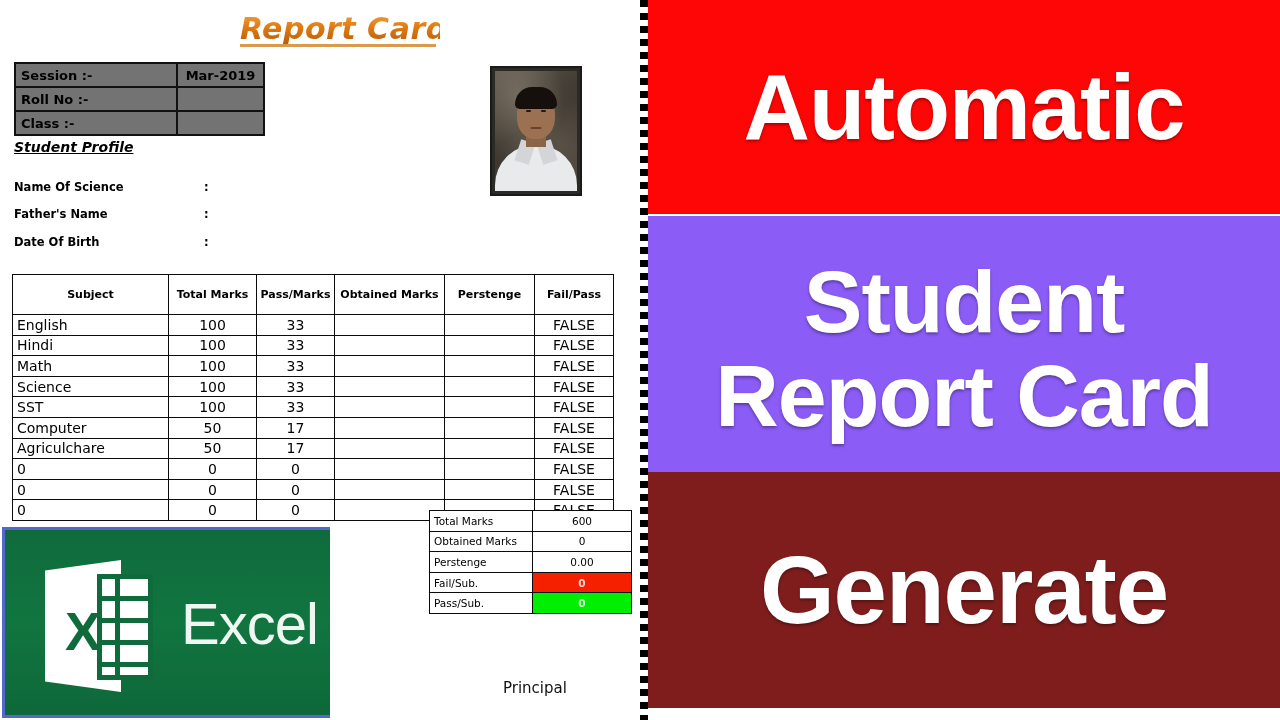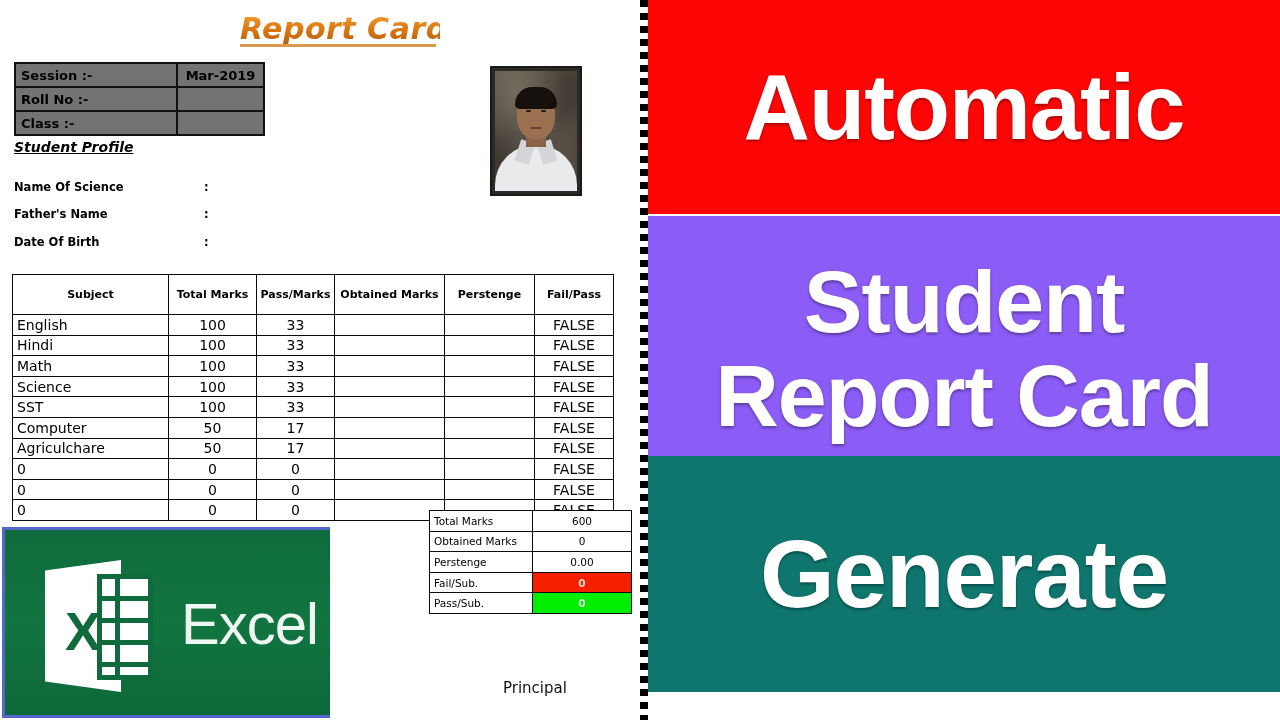--- a/index.html
+++ b/index.html
@@ -145,21 +145,21 @@
     position:absolute;left:640px;top:0;width:8px;height:720px;
     background:repeating-linear-gradient(180deg,#000 0px,#000 7px,#fff 7px,#fff 13px);
   }
 
   
   .right-panel{position:absolute;left:648px;top:0;width:632px;height:720px;background:#fff;}
   .band{position:absolute;left:0;width:632px;display:flex;flex-direction:column;
      align-items:center;justify-content:center;}
   .band-red{top:0;height:214px;background:#FF0606;}
   .band-blue{top:216px;height:266px;background:#8b5cf6;}
-  .band-black{top:456px;height:236px;background:#0f766e;}
+  .band-black{top:472px;height:236px;background:#7f1d1d;}
   .band-text{
     color:#ffffff;font-weight:bold;
     font-family:"Liberation Sans", sans-serif;
     line-height:1.0;letter-spacing:-1px;white-space:nowrap;
     text-shadow:0 2px 3px rgba(0,0,0,.35);
   }
   .t-automatic{font-size:92px;}
   .t-student{font-size:88px;margin-bottom:6px;}
   .t-reportcard{font-size:88px;}
   .t-generate{font-size:96px;}

